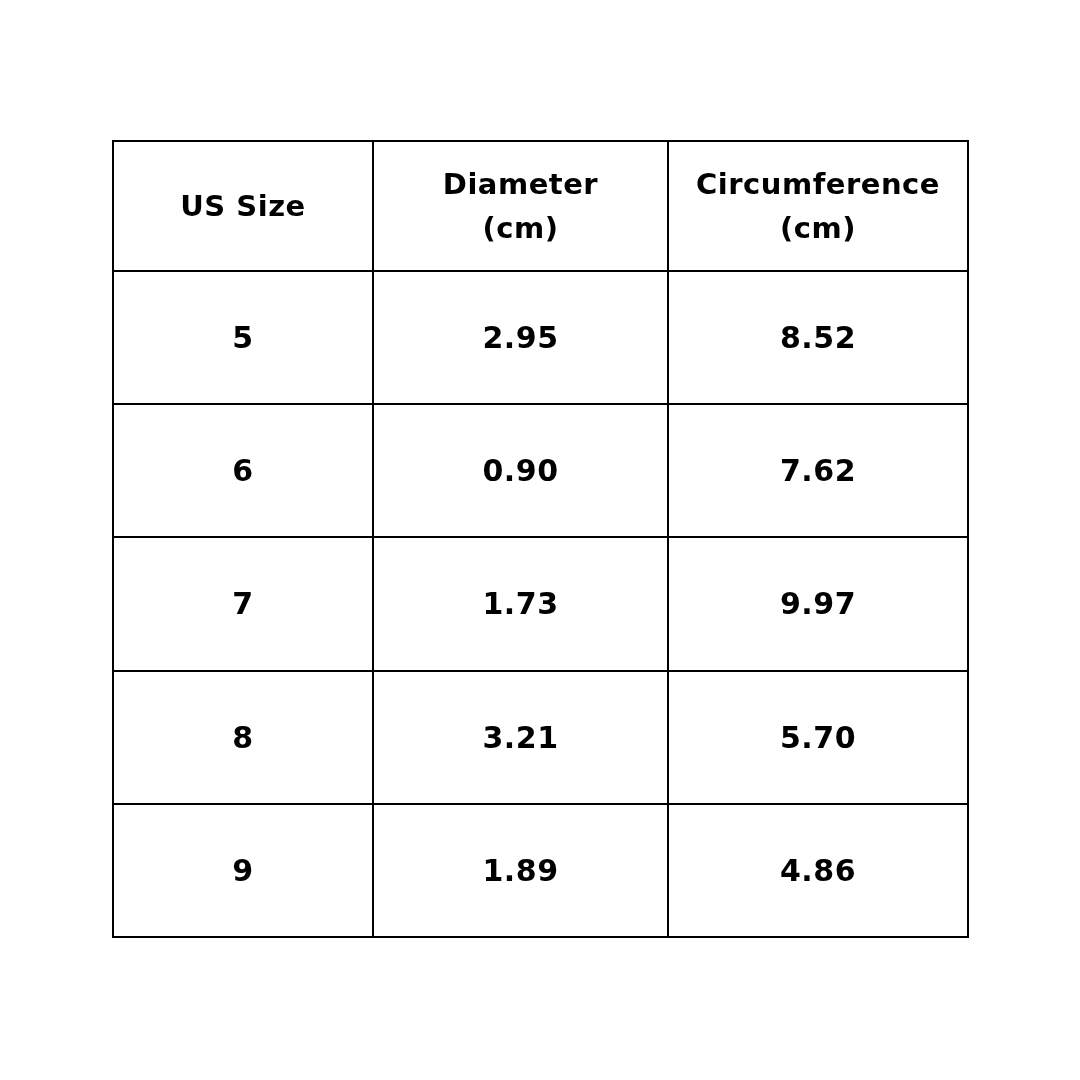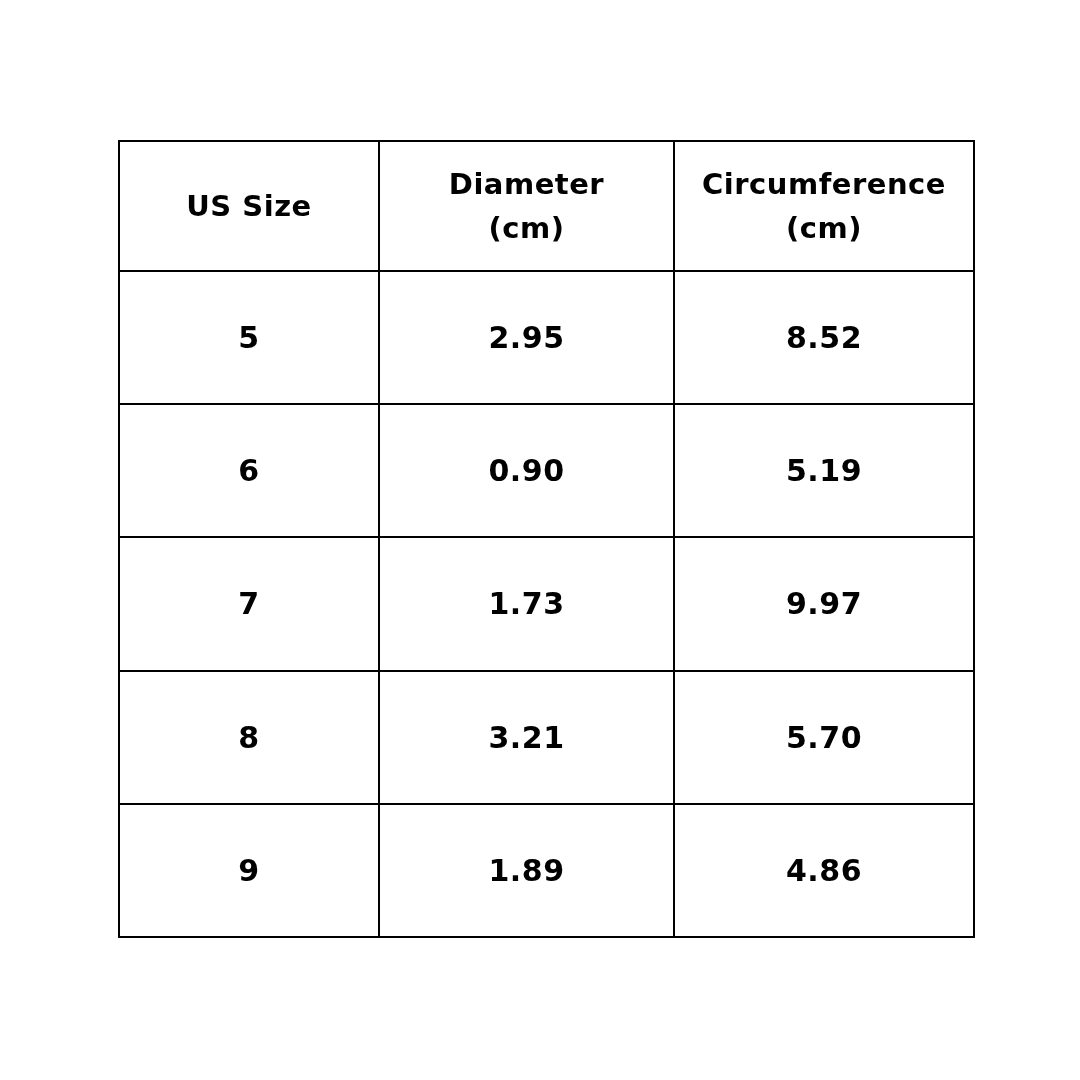--- a/index.html
+++ b/index.html
@@ -10,21 +10,21 @@
     width: 1080px;
     height: 1080px;
     background: #ffffff;
     font-family: "DejaVu Sans", "Liberation Sans", sans-serif;
     color: #000000;
     position: relative;
     overflow: hidden;
   }
   .size-table {
     position: absolute;
-    left: 118px;
+    left: 112px;
     top: 140px;
     width: 849px;
     height: 798px;
     border-collapse: collapse;
     table-layout: fixed;
   }
   .size-table td, .size-table th {
     border: 2px solid #000000;
     text-align: center;
     vertical-align: middle;
@@ -72,21 +72,21 @@
   </thead>
   <tbody>
     <tr class="data-row">
       <td>5</td>
       <td>2.95</td>
       <td>8.52</td>
     </tr>
     <tr class="data-row">
       <td>6</td>
       <td>0.90</td>
-      <td>5.19</td>
+      <td>7.62</td>
     </tr>
     <tr class="data-row">
       <td>7</td>
       <td>1.73</td>
       <td>9.97</td>
     </tr>
     <tr class="data-row">
       <td>8</td>
       <td>3.21</td>
       <td>5.70</td>

